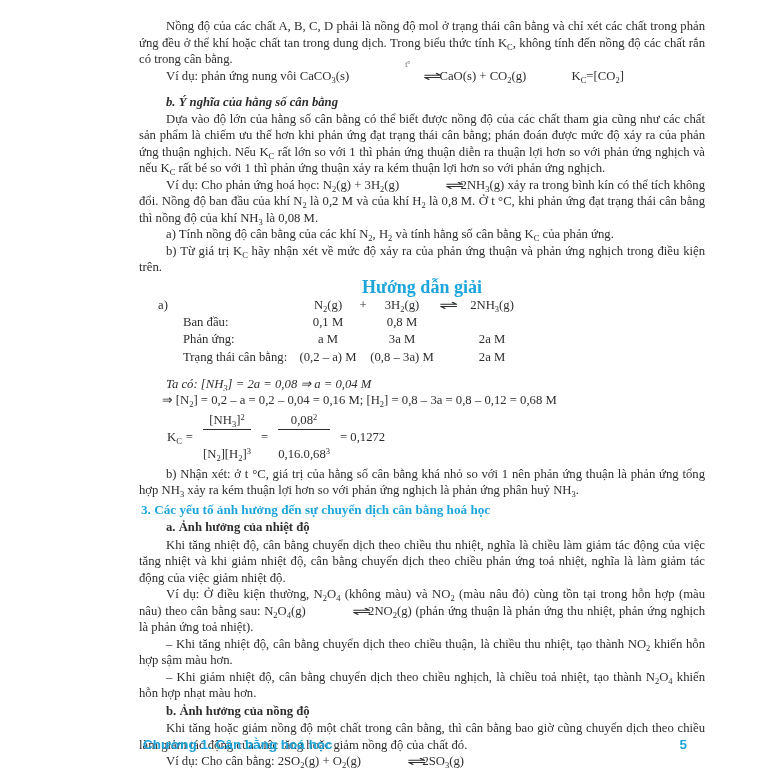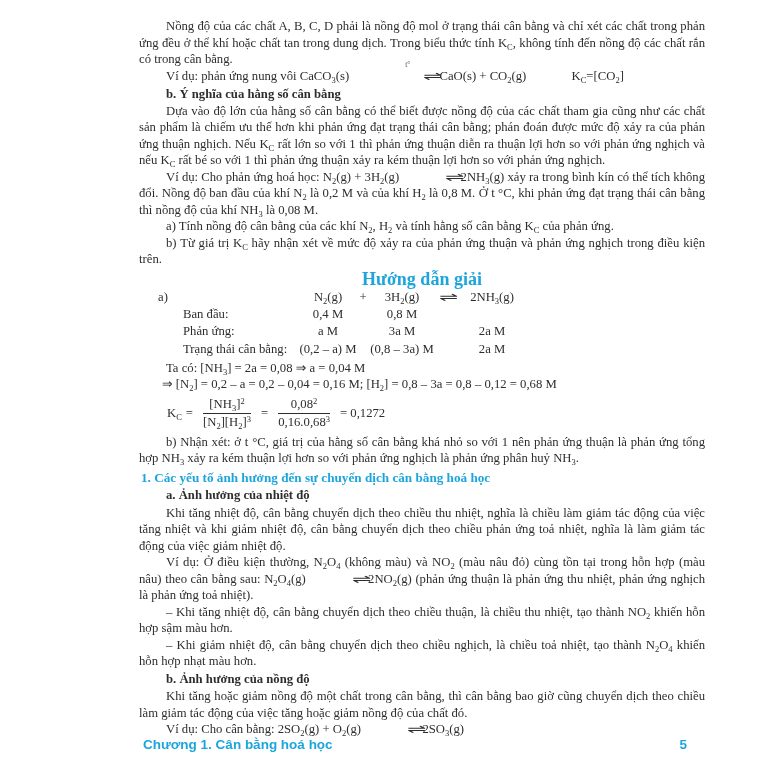--- a/index.html
+++ b/index.html
@@ -27,32 +27,32 @@
   .arrow-stack .harpoon { margin:0 10px; }
   .arrow-label {
     position:absolute; top:-7px; left:50%; transform:translateX(-50%);
     font-size:7.5px; line-height:7px; color:#555;
   }
   .solution-title { font-weight:bold; color:#1ca5dc; font-size:18px; margin:3px 0 2px; text-align:center; }
   .eq-table { display:grid; grid-template-columns:160px 58px 12px 66px 20px 74px; line-height:17.2px; text-align:center; }
   .eq-table .lbl { text-align:left; padding-left:44px; }
   .eq-table .lbl.first { padding-left:19px; }
   .formula-row { display:flex; align-items:center; margin:4px 0 4px 28px; text-align:left; }
-  .frac { display:inline-flex; flex-direction:column; text-align:center; margin:0 6px; line-height:15px; }
+  .frac { display:inline-flex; flex-direction:column; text-align:center; margin:0 6px; line-height:15px;gap:16px; }
   .frac .num { padding:0 4px 1px; border-bottom:1px solid #2d2d2d; }
   .frac .den { padding-top:1px; }
   .sec4-heading { font-weight:bold; color:#1ca5dc; font-size:13.2px; text-indent:2px; margin:3px 0 1px; text-align:left; }
   .sub-heading { font-weight:bold; margin:1px 0; }
   .footer {
     position:absolute; left:143px; top:737px; width:544px;
     display:flex; justify-content:space-between; align-items:baseline;
     font-family:"Liberation Sans", sans-serif; font-weight:bold;
     font-size:13.5px; color:#1ca5dc;
   }
-  .mt2 { margin-top:2px; }
+  .mt2 { margin-top:10px;font-style:italic; }
 </style>
 </head>
 <body>
 
 <div class="page-content">
 
   <p>Nồng độ của các chất A, B, C, D phải là nồng độ mol ở trạng thái cân bằng và chỉ xét các chất trong phản ứng đều ở thể khí hoặc chất tan trong dung dịch. Trong biểu thức tính K<sub>C</sub>, không tính đến nồng độ các chất rắn có trong cân bằng.</p>
 
   <div class="eq-line">
     <span>Ví dụ: phản ứng nung vôi CaCO<sub>3</sub>(s)</span>
@@ -77,21 +77,21 @@
 
   <div class="eq-table">
     <div class="lbl first">a)</div>
     <div>N<sub>2</sub>(g)</div>
     <div>+</div>
     <div>3H<sub>2</sub>(g)</div>
     <div><span class="harpoon">⇌</span></div>
     <div>2NH<sub>3</sub>(g)</div>
 
     <div class="lbl">Ban đầu:</div>
-    <div>0,4 M</div>
+    <div>0,1 M</div>
     <div></div>
     <div>0,8 M</div>
     <div></div>
     <div></div>
 
     <div class="lbl">Phản ứng:</div>
     <div>a M</div>
     <div></div>
     <div>3a M</div>
     <div></div>
@@ -118,21 +118,21 @@
     <span style="margin:0 4px;">=</span>
     <span class="frac">
       <span class="num">0,08<sup>2</sup></span>
       <span class="den">0,16.0,68<sup>3</sup></span>
     </span>
     <span style="margin-left:4px;">= 0,1272</span>
   </div>
 
   <p>b) Nhận xét: ở t °C, giá trị của hằng số cân bằng khá nhỏ so với 1 nên phản ứng thuận là phản ứng tổng hợp NH<sub>3</sub> xảy ra kém thuận lợi hơn so với phản ứng nghịch là phản ứng phân huỷ NH<sub>3</sub>.</p>
 
-  <div class="sec4-heading">1. Các yếu tố ảnh hưởng đến sự chuyển dịch cân bằng hoá học</div>
+  <div class="sec4-heading">3. Các yếu tố ảnh hưởng đến sự chuyển dịch cân bằng hoá học</div>
 
   <p class="bold sub-heading">a. Ảnh hưởng của nhiệt độ</p>
 
   <p>Khi tăng nhiệt độ, cân bằng chuyển dịch theo chiều thu nhiệt, nghĩa là chiều làm giảm tác động của việc tăng nhiệt và khi giảm nhiệt độ, cân bằng chuyển dịch theo chiều phản ứng toả nhiệt, nghĩa là làm giảm tác động của việc giảm nhiệt độ.</p>
 
   <p>Ví dụ: Ở điều kiện thường, N<sub>2</sub>O<sub>4</sub> (không màu) và NO<sub>2</sub> (màu nâu đỏ) cùng tồn tại trong hỗn hợp (màu nâu) theo cân bằng sau: N<sub>2</sub>O<sub>4</sub>(g) <span class="harpoon">⇌</span> 2NO<sub>2</sub>(g) (phản ứng thuận là phản ứng thu nhiệt, phản ứng nghịch là phản ứng toả nhiệt).</p>
 
   <p>– Khi tăng nhiệt độ, cân bằng chuyển dịch theo chiều thuận, là chiều thu nhiệt, tạo thành NO<sub>2</sub> khiến hỗn hợp sậm màu hơn.</p>
 
   <p>– Khi giảm nhiệt độ, cân bằng chuyển dịch theo chiều nghịch, là chiều toả nhiệt, tạo thành N<sub>2</sub>O<sub>4</sub> khiến hỗn hợp nhạt màu hơn.</p>

